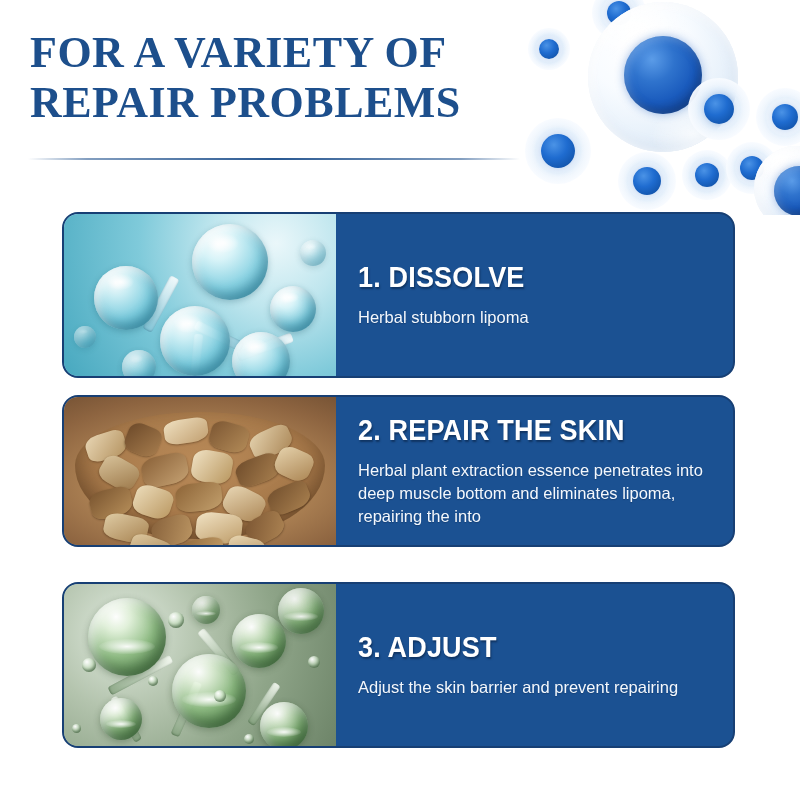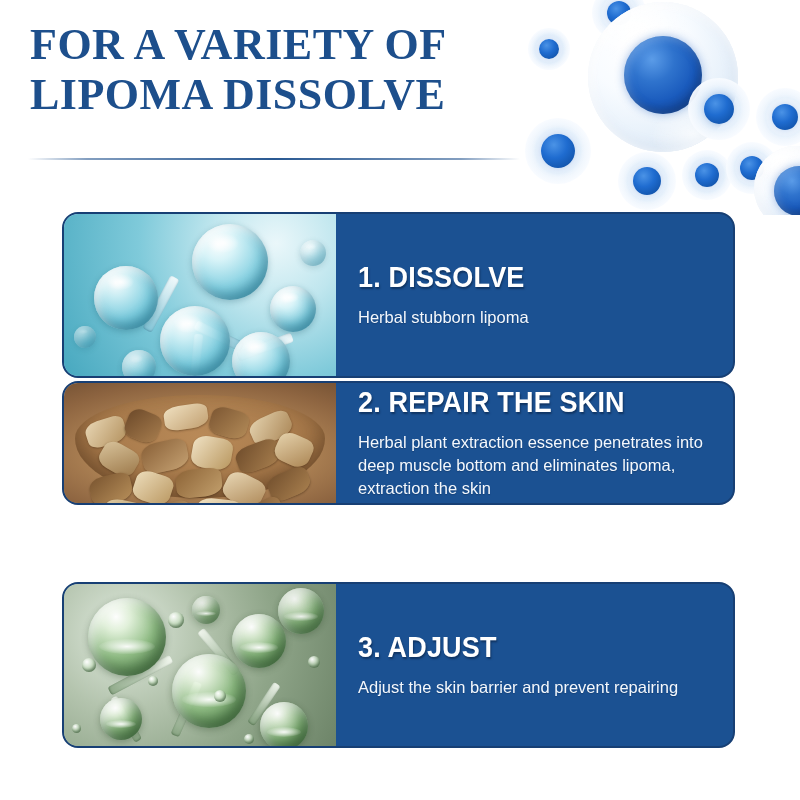--- a/index.html
+++ b/index.html
@@ -67,21 +67,21 @@
   }
   .cell.small .nucleus {
     background: radial-gradient(circle at 38% 32%, #4b93e6 0%, #1f6cd0 42%, #1356ae 78%, #0f4a99 100%);
     box-shadow: 0 0 9px rgba(31,108,208,0.40);
   }
 
   
   .headline {
     position: absolute;
     left: 30px;
-    top: 20px;
+    top: 28px;
     width: 520px;
   }
   .headline-line {
     font-family: "Liberation Serif", serif;
     font-size: 44px;
     line-height: 50px;
     font-weight: 700;
     color: #1d4f8c;
     letter-spacing: 0.5px;
     white-space: nowrap;
@@ -108,21 +108,21 @@
     width: 673px;
     background: #1b5192;
     border: 2px solid #173f74;
     border-radius: 16px;
     box-sizing: border-box;
     overflow: hidden;
     display: flex;
     align-items: stretch;
   }
   #card-1 { top: 212px; height: 166px; }
-  #card-2 { top: 381px; height: 124px; }
+  #card-2 { top: 395px; height: 152px; }
   #card-3 { top: 582px; height: 166px; }
 
   .card-thumb {
     position: relative;
     width: 272px;
     flex: 0 0 272px;
     overflow: hidden;
     border-radius: 13px 0 0 13px;
   }
   .card-body {
@@ -298,21 +298,21 @@
   </div>
   <div class="cell" style="left:284px;top:146px;width:84px;height:84px;">
     <div class="membrane"></div>
     <div class="sheen"></div>
     <div class="nucleus" style="left:20px;top:20px;width:50px;height:50px;"></div>
   </div>
 </div>
 
 <div class="headline">
   <div class="headline-line">FOR A VARIETY OF</div>
-  <div class="headline-line">LIPOMA DISSOLVE</div>
+  <div class="headline-line">REPAIR PROBLEMS</div>
 </div>
 <div class="title-rule"></div>
 
 <div class="card" id="card-1">
   <div class="card-thumb">
     <div class="art-molecule-teal">
       <div class="bond" style="left:92px;top:60px;width:10px;height:60px;transform:rotate(28deg);"></div>
       <div class="bond" style="left:150px;top:96px;width:10px;height:52px;transform:rotate(-64deg);"></div>
       <div class="bond" style="left:196px;top:104px;width:10px;height:58px;transform:rotate(70deg);"></div>
       <div class="bond" style="left:128px;top:120px;width:9px;height:46px;transform:rotate(6deg);"></div>
@@ -355,21 +355,21 @@
       <div class="chip" style="left:88px;top:120px;width:40px;height:28px;background:linear-gradient(120deg,#86603a,#bc9663);transform:rotate(-16deg);"></div>
       <div class="chip" style="left:132px;top:116px;width:46px;height:30px;background:linear-gradient(150deg,#f2e4c6,#bd9b67);transform:rotate(6deg);"></div>
       <div class="chip" style="left:182px;top:118px;width:38px;height:26px;background:linear-gradient(130deg,#7b5532,#ad8453);transform:rotate(-28deg);"></div>
       <div class="chip" style="left:66px;top:140px;width:42px;height:24px;background:linear-gradient(140deg,#dfcaa2,#a37e4c);transform:rotate(20deg);"></div>
       <div class="chip" style="left:116px;top:142px;width:44px;height:26px;background:linear-gradient(120deg,#8f6739,#c49f6a);transform:rotate(-10deg);"></div>
       <div class="chip" style="left:164px;top:140px;width:36px;height:24px;background:linear-gradient(150deg,#ead9b5,#b08a58);transform:rotate(14deg);"></div>
     </div>
   </div>
   <div class="card-body">
     <div class="card-heading">2. REPAIR THE SKIN</div>
-    <div class="card-text">Herbal plant extraction essence penetrates into deep muscle bottom and eliminates lipoma, extraction the skin</div>
+    <div class="card-text">Herbal plant extraction essence penetrates into deep muscle bottom and eliminates lipoma, repairing the into</div>
   </div>
 </div>
 
 <div class="card" id="card-3">
   <div class="card-thumb">
     <div class="art-molecule-green">
       <div class="gbond" style="left:72px;top:56px;width:9px;height:70px;transform:rotate(62deg);"></div>
       <div class="gbond" style="left:150px;top:40px;width:9px;height:56px;transform:rotate(-40deg);"></div>
       <div class="gbond" style="left:118px;top:96px;width:9px;height:58px;transform:rotate(24deg);"></div>
       <div class="gbond" style="left:58px;top:110px;width:8px;height:50px;transform:rotate(-30deg);"></div>

